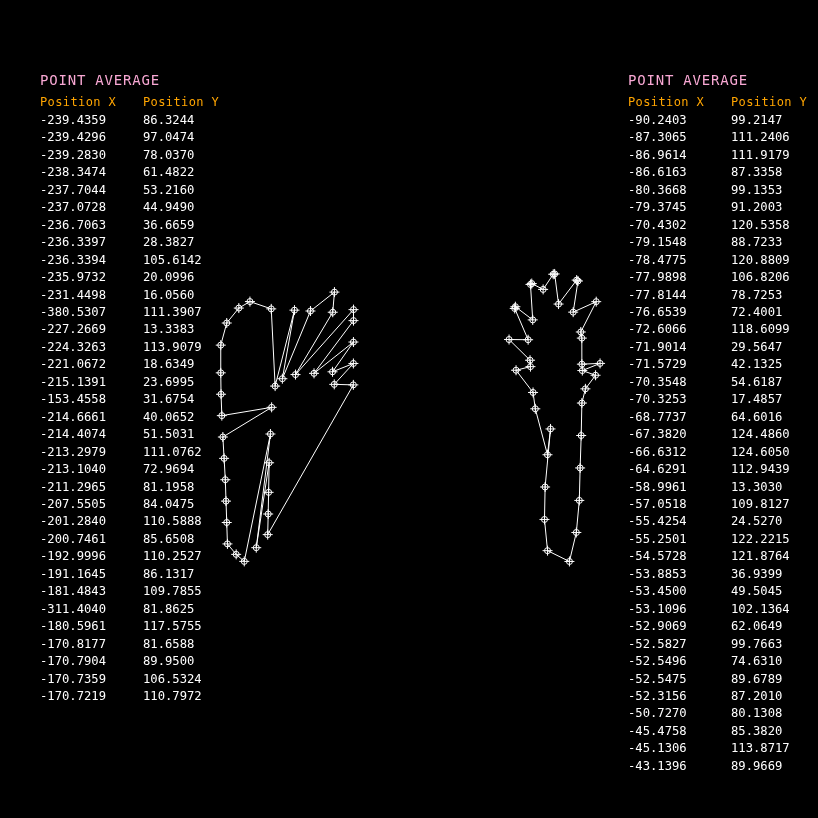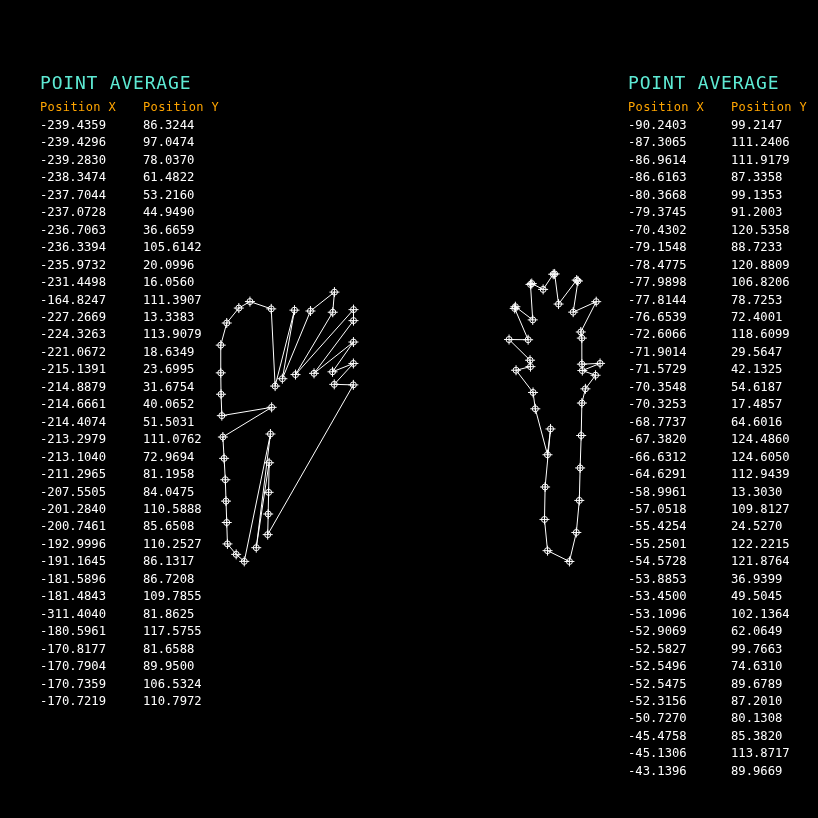--- a/index.html
+++ b/index.html
@@ -20,22 +20,22 @@
     background: #000000;
   }
   .panel {
     position: absolute;
     top: 72px;
   }
   .panel.left { left: 40px; }
   .panel.right { left: 628px; }
 
   .panel-title {
-    color: #5eead4;
-    font-size: 18px;
+    color: #f9a8d4;
+    font-size: 14px;
     letter-spacing: 0.8px;
     margin-bottom: 7px;
     white-space: nowrap;
   }
   .col-heads {
     display: flex;
     color: #ffa500;
     font-size: 12px;
     letter-spacing: 0.4px;
     margin-bottom: 3px;
@@ -97,53 +97,57 @@
         </div>
         <div class="row">
           <div class="c1">-237.0728</div>
           <div class="c2">44.9490</div>
         </div>
         <div class="row">
           <div class="c1">-236.7063</div>
           <div class="c2">36.6659</div>
         </div>
         <div class="row">
+          <div class="c1">-236.3397</div>
+          <div class="c2">28.3827</div>
+        </div>
+        <div class="row">
           <div class="c1">-236.3394</div>
           <div class="c2">105.6142</div>
         </div>
         <div class="row">
           <div class="c1">-235.9732</div>
           <div class="c2">20.0996</div>
         </div>
         <div class="row">
           <div class="c1">-231.4498</div>
           <div class="c2">16.0560</div>
         </div>
         <div class="row">
-          <div class="c1">-164.8247</div>
+          <div class="c1">-380.5307</div>
           <div class="c2">111.3907</div>
         </div>
         <div class="row">
           <div class="c1">-227.2669</div>
           <div class="c2">13.3383</div>
         </div>
         <div class="row">
           <div class="c1">-224.3263</div>
           <div class="c2">113.9079</div>
         </div>
         <div class="row">
           <div class="c1">-221.0672</div>
           <div class="c2">18.6349</div>
         </div>
         <div class="row">
           <div class="c1">-215.1391</div>
           <div class="c2">23.6995</div>
         </div>
         <div class="row">
-          <div class="c1">-214.8879</div>
+          <div class="c1">-153.4558</div>
           <div class="c2">31.6754</div>
         </div>
         <div class="row">
           <div class="c1">-214.6661</div>
           <div class="c2">40.0652</div>
         </div>
         <div class="row">
           <div class="c1">-214.4074</div>
           <div class="c2">51.5031</div>
         </div>
@@ -171,24 +175,20 @@
           <div class="c1">-200.7461</div>
           <div class="c2">85.6508</div>
         </div>
         <div class="row">
           <div class="c1">-192.9996</div>
           <div class="c2">110.2527</div>
         </div>
         <div class="row">
           <div class="c1">-191.1645</div>
           <div class="c2">86.1317</div>
-        </div>
-        <div class="row">
-          <div class="c1">-181.5896</div>
-          <div class="c2">86.7208</div>
         </div>
         <div class="row">
           <div class="c1">-181.4843</div>
           <div class="c2">109.7855</div>
         </div>
         <div class="row">
           <div class="c1">-311.4040</div>
           <div class="c2">81.8625</div>
         </div>
         <div class="row">

